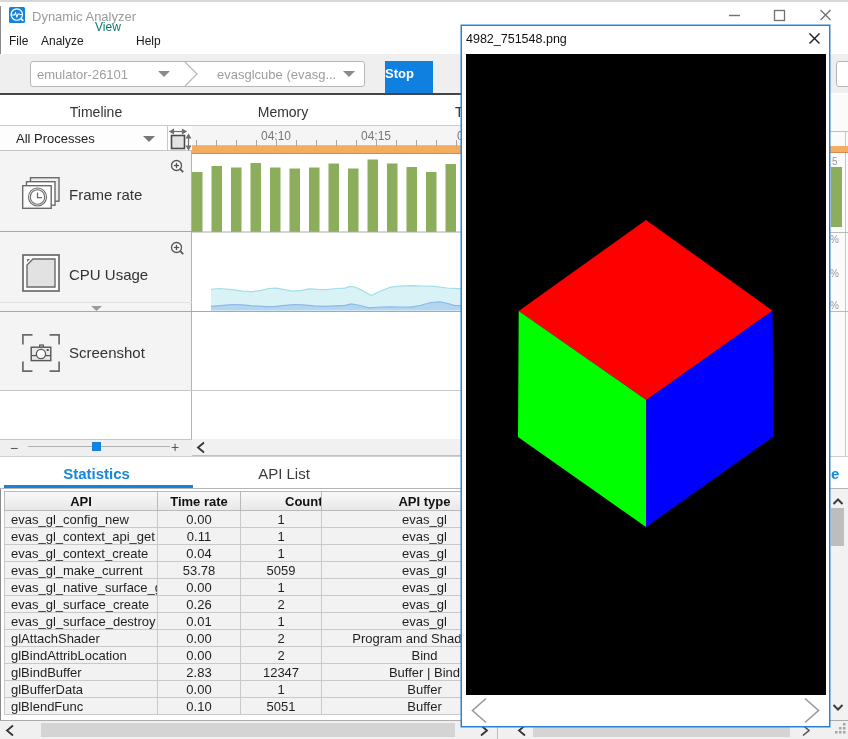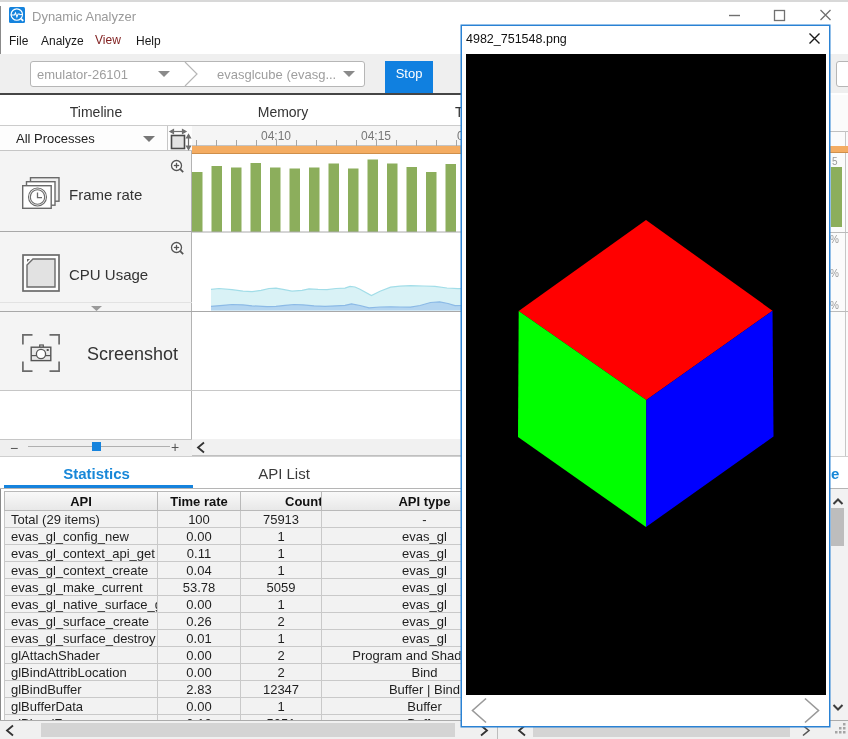--- a/index.html
+++ b/index.html
@@ -24,38 +24,38 @@
   </svg>
   <div class="abs" style="left:32px;top:9px;font-size:13px;color:#9a9a9a;">Dynamic Analyzer</div>
   <svg class="abs" style="left:725px;top:5px;" width="112" height="20" viewBox="0 0 112 20">
     <line x1="4" y1="10.5" x2="15" y2="10.5" stroke="#707070" stroke-width="1.4"></line>
     <rect x="49.5" y="5.5" width="10" height="10" fill="none" stroke="#707070" stroke-width="1.3"></rect>
     <path d="M95.5 5 L105.5 15 M105.5 5 L95.5 15" stroke="#707070" stroke-width="1.3"></path>
   </svg>
 
   <div class="abs" style="left:9px;top:34px;font-size:12px;color:#1a1a1a;">File</div>
   <div class="abs" style="left:41px;top:34px;font-size:12px;color:#1a1a1a;">Analyze</div>
-  <div class="abs" style="left:95px;top:33px;font-size:12px;color:#7f1d1d;">View</div>
+  <div class="abs" style="left:95px;top:20px;font-size:12px;color:#0f766e;">View</div>
   <div class="abs" style="left:136px;top:34px;font-size:12px;color:#1a1a1a;">Help</div>
 
   <div class="abs" style="left:0;top:54px;width:848px;height:39px;background:#efefef;"></div>
   <div class="abs" style="left:30px;top:61px;width:335px;height:26px;background:#fff;border:1px solid #b6b6b6;border-radius:3px;"></div>
   <div class="abs" style="left:37px;top:67px;font-size:13px;color:#9e9e9e;">emulator-26101</div>
   <svg class="abs" style="left:157px;top:70px;" width="14" height="8">
       <polygon points="1,1 13,1 7,7" fill="#8a8a8a"></polygon>
     </svg>
   <svg class="abs" style="left:183px;top:62px;" width="28" height="24">
       <polyline points="2,0 14,12 2,24" fill="none" stroke="#b6b6b6" stroke-width="1.2"></polyline>
     </svg>
   <div class="abs" style="left:217px;top:67px;font-size:13px;color:#9e9e9e;">evasglcube (evasg...</div>
   <svg class="abs" style="left:342px;top:70px;" width="14" height="8">
       <polygon points="1,1 13,1 7,7" fill="#8a8a8a"></polygon>
     </svg>
   <div class="abs" style="left:385px;top:61px;width:48px;height:34px;background:#1080e0;color:#fff;
-       font-size:13px;font-weight:normal;text-align:center;line-height:26px;">Stop</div>
+       font-size:13px;font-weight:bold;text-align:left;line-height:26px;">Stop</div>
   <div class="abs" style="left:836px;top:61px;width:14px;height:26px;background:#fff;border:1px solid #b6b6b6;border-radius:3px 0 0 3px;"></div>
 
   <div class="abs" style="left:0;top:93px;width:462px;height:2px;background:#454545;"></div>
 
   <div class="abs" style="left:0;top:95px;width:848px;height:31px;background:#fff;"></div>
   <div class="abs" style="left:189px;top:104px;width:188px;text-align:center;font-size:14px;color:#333;">Memory</div>
   <div class="abs" style="left:0;top:104px;width:192px;text-align:center;font-size:14px;color:#333;">Timeline</div>
   <div class="abs" style="left:455px;top:104px;font-size:14px;color:#333;">Thread</div>
 
   <div class="abs" style="left:0;top:125px;width:462px;height:1px;background:#cccccc;"></div>
@@ -206,21 +206,21 @@
       <polyline points="27.5,0.9 37.1,0.9 37.1,10.5"></polyline>
       <polyline points="37.1,27.5 37.1,37.1 27.5,37.1"></polyline>
       <polyline points="10.5,37.1 0.9,37.1 0.9,27.5"></polyline>
     </g>
     <rect x="12.5" y="11" width="3.6" height="2.4" fill="none" stroke="#555" stroke-width="1.2" transform="translate(5.2,0)"></rect>
     <rect x="9.2" y="13.2" width="19.6" height="13.4" fill="#e8e8e8" stroke="#555" stroke-width="1.4"></rect>
     <line x1="9.2" y1="21.6" x2="28.8" y2="21.6" stroke="#555" stroke-width="1.2"></line>
     <circle cx="19" cy="20" r="4.6" fill="#fff" stroke="#555" stroke-width="1.3"></circle>
     <rect x="24.7" y="15" width="2" height="2" fill="#555"></rect>
   </svg>
-  <div class="abs" style="left:87px;top:344px;font-size:18px;color:#333;">Screenshot</div>
+  <div class="abs" style="left:69px;top:344px;font-size:15px;color:#333;">Screenshot</div>
 
   <div class="abs" style="left:0;top:391px;width:191px;height:48px;background:#fff;"></div>
   <div class="abs" style="left:0;top:439px;width:192px;height:1px;background:#c6c6c6;"></div>
 
   <div class="abs" style="left:0;top:440px;width:192px;height:16px;background:#efefef;"></div>
   <div class="abs" style="left:10px;top:440px;font-size:14px;color:#555;">−</div>
   <div class="abs" style="left:28px;top:446px;width:142px;height:1px;background:#b0b0b0;"></div>
   <div class="abs" style="left:92px;top:442px;width:9px;height:9px;background:#1583dd;"></div>
   <div class="abs" style="left:171px;top:439px;font-size:14px;color:#555;">+</div>
   <div class="abs" style="left:0;top:456px;width:848px;height:1px;background:#cfcfcf;"></div>
@@ -243,27 +243,20 @@
         </colgroup>
       <tbody>
           <tr style="height:19px;background:linear-gradient(#f9f9f9,#e7e7e7);font-weight:bold;color:#111;">
         <td class="h" style="text-align:center;">API</td>
             <td class="h" style="text-align:center;">Time rate</td>
         <td class="h" style="text-align:center;padding-left:44px;">Count</td>
             <td class="h" style="text-align:center;">API type</td>
             <td class="h"></td>
       </tr>
       <tr>
-            <td>Total (29 items)</td>
-            <td>100</td>
-            <td>75913</td>
-            <td>-</td>
-            <td></td>
-          </tr>
-      <tr>
             <td>evas_gl_config_new</td>
             <td>0.00</td>
             <td>1</td>
             <td>evas_gl</td>
             <td></td>
           </tr>
       <tr>
             <td>evas_gl_context_api_get</td>
             <td>0.11</td>
             <td>1</td>

